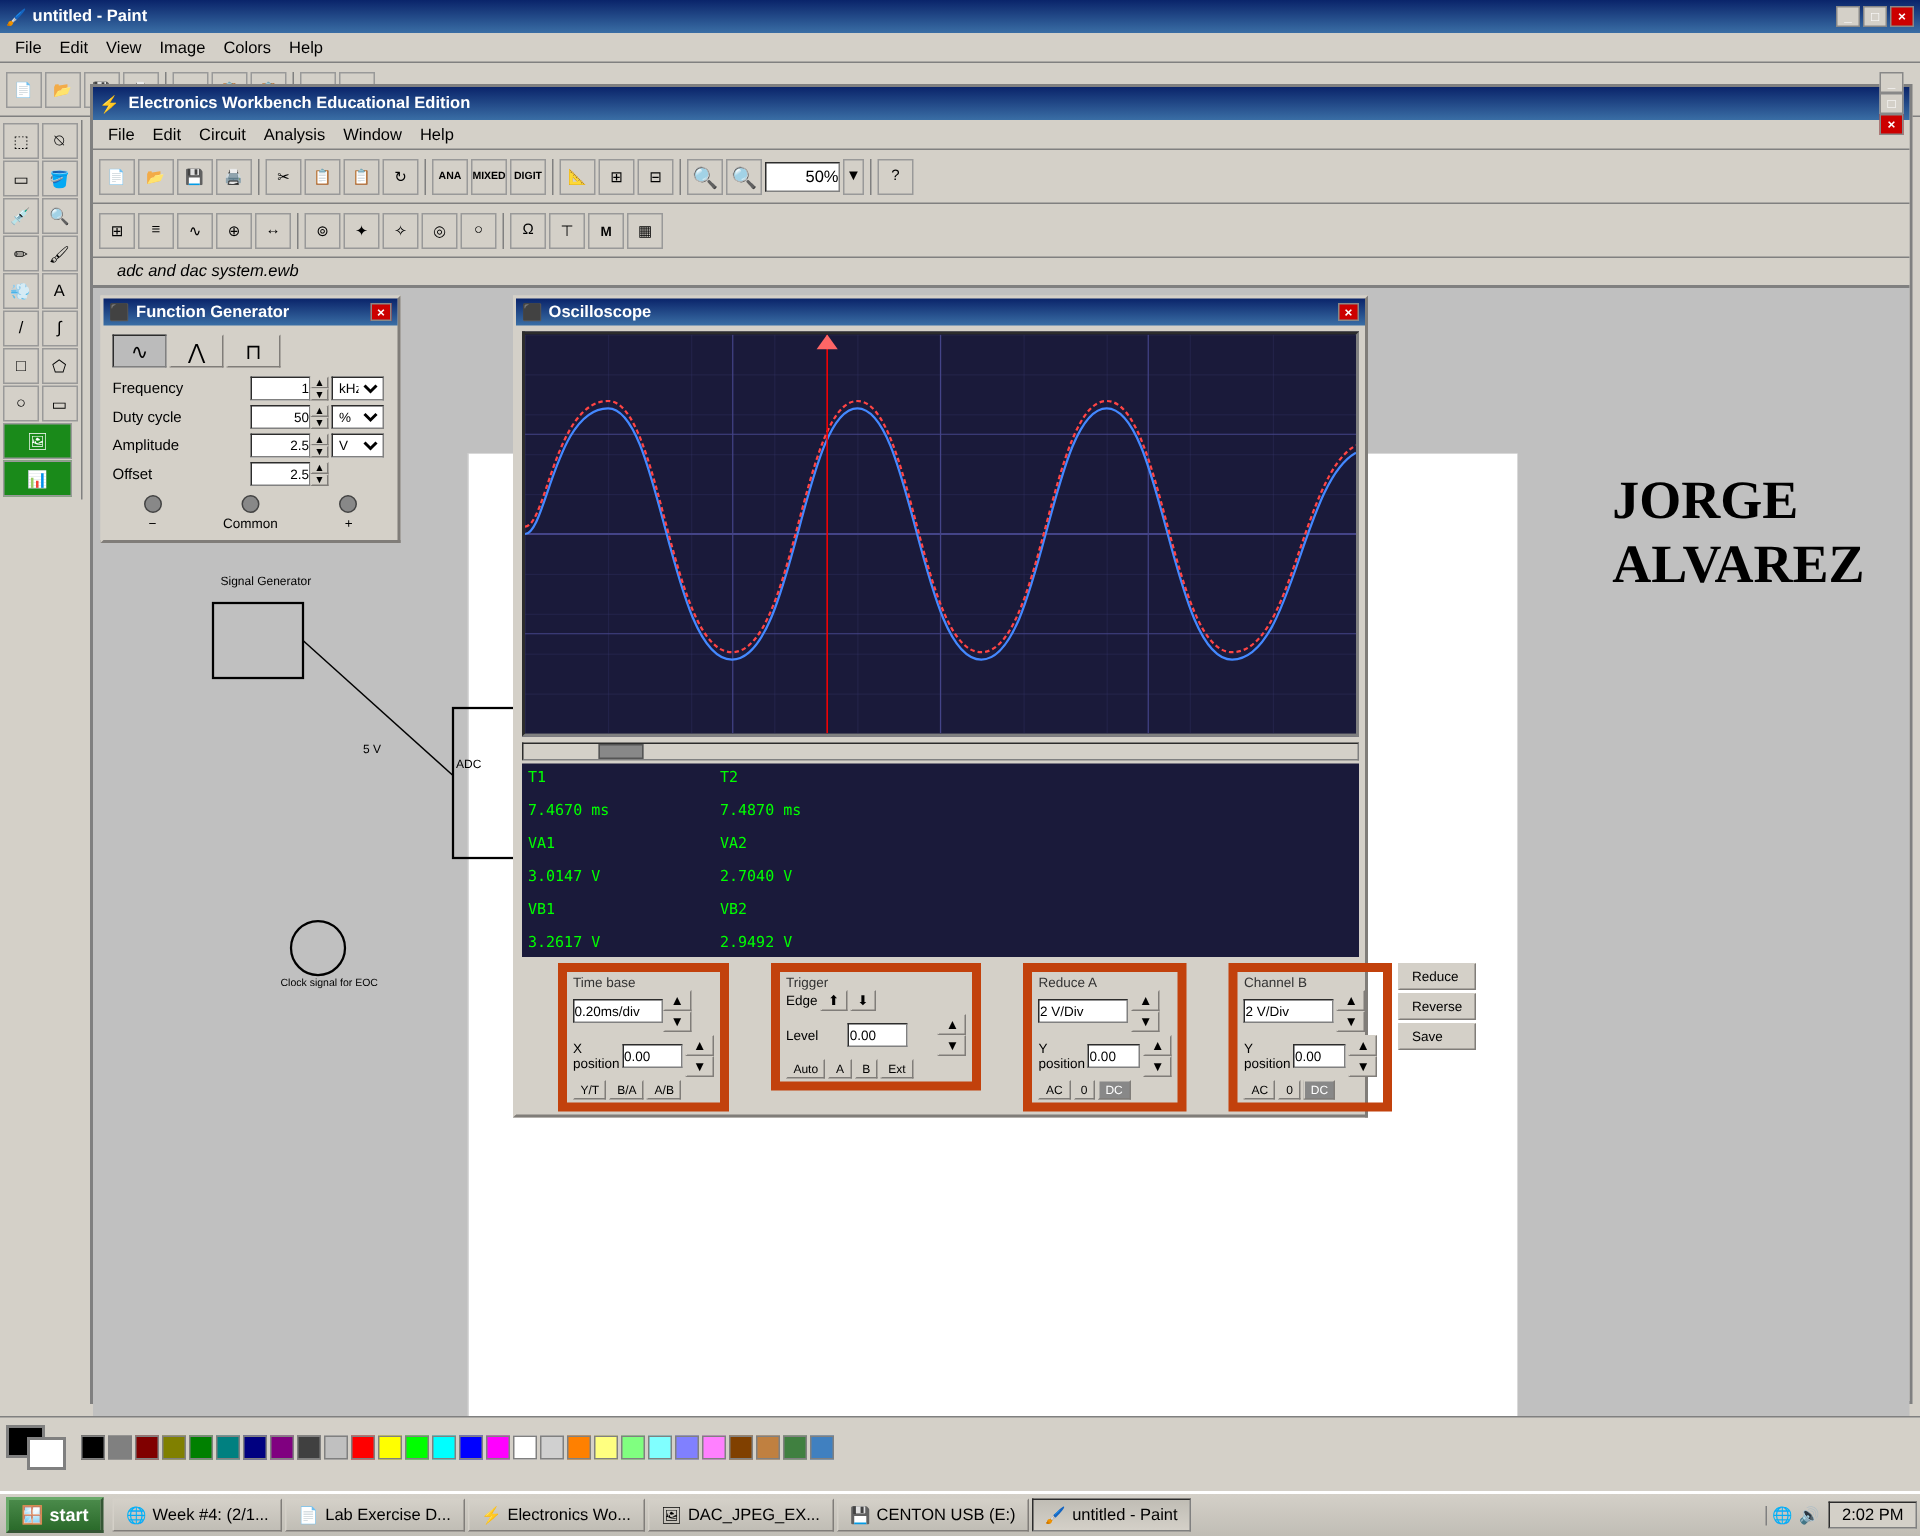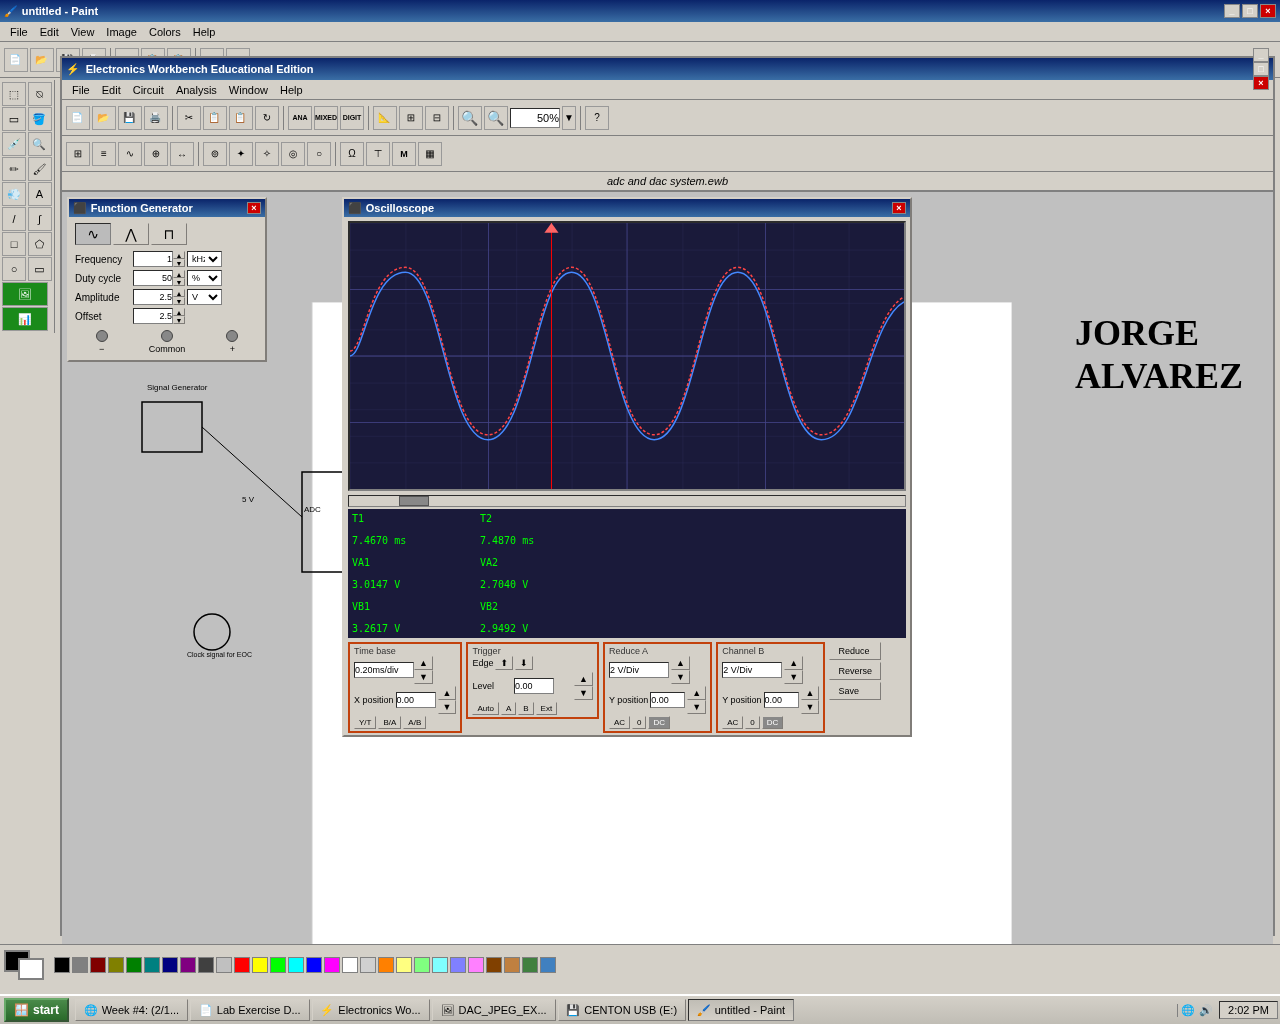--- a/index.html
+++ b/index.html
@@ -43,49 +43,49 @@
 
     
     #ewb-window { position: absolute; top: 56px; left: 60px; width: 1215px; height: 880px; background: #d4d0c8; border: 2px solid #808080; }
     #ewb-titlebar { background: linear-gradient(to bottom, #0a246a, #3a6ea5); height: 22px; display: flex; align-items: center; justify-content: space-between; padding: 0 4px; color: white; font-weight: bold; font-size: 11px; }
     #ewb-titlebar .title-left { display: flex; align-items: center; gap: 6px; }
     #ewb-menubar { background: #d4d0c8; height: 20px; display: flex; align-items: center; padding: 0 4px; border-bottom: 1px solid #808080; }
     #ewb-toolbar1 { background: #d4d0c8; height: 36px; display: flex; align-items: center; padding: 2px 4px; border-bottom: 1px solid #808080; gap: 2px; }
     #ewb-toolbar2 { background: #d4d0c8; height: 36px; display: flex; align-items: center; padding: 2px 4px; border-bottom: 1px solid #808080; gap: 2px; }
 
     
-    #ewb-filepath { background: #d4d0c8; height: 20px; display: flex; align-items: center; padding: 0 16px; border-bottom: 2px solid #808080; font-size: 11px; font-style: italic; justify-content: center; }
+    #ewb-filepath { background: #d4d0c8; height: 20px; display: flex; align-items: center; padding: 0 16px; border-bottom: 2px solid #808080; font-size: 11px; font-style: italic; }
 
     
     #ewb-canvas { background: #d4d0c8; position: relative; overflow: hidden; }
 
     
     #oscilloscope { position: absolute; top: 5px; left: 280px; width: 570px; background: #d4d0c8; border: 2px outset #d4d0c8; z-index: 10; }
     #osc-titlebar { background: linear-gradient(to bottom, #0a246a, #3a6ea5); height: 18px; display: flex; align-items: center; justify-content: space-between; padding: 0 4px; color: white; font-size: 11px; font-weight: bold; }
     #osc-screen { background: #1a1a3a; margin: 4px; position: relative; height: 270px; border: 2px inset #808080; overflow: hidden; }
     .osc-grid { position: absolute; top: 0; left: 0; width: 100%; height: 100%; }
     .osc-readout { display: flex; gap: 8px; font-size: 10px; background: #1a1a3a; color: #00ff00; padding: 4px; margin: 2px 4px; font-family: monospace; }
     .osc-readout-col { display: flex; flex-direction: column; gap: 11px; min-width: 120px; }
     .osc-control-row { display: flex; gap: 4px; align-items: flex-start; padding: 2px 4px; }
-    .osc-group { border: 2px solid #c2410c; padding: 2px 4px; }
+    .osc-group { border: 6px solid #c2410c; padding: 2px 4px; margin-left: 24px; }
     .osc-group-title { font-size: 9px; color: #333; }
     .osc-input { width: 60px; height: 16px; font-size: 9px; border: 1px inset #808080; background: white; }
     .osc-btn { padding: 1px 4px; font-size: 9px; background: #d4d0c8; border: 1px outset #d4d0c8; cursor: pointer; }
     .osc-label { font-size: 9px; }
     .osc-scrollbar { height: 12px; background: #d4d0c8; border: 1px inset #808080; margin: 2px 4px; display: flex; align-items: center; }
 
     
     #func-gen { position: absolute; top: 5px; left: 5px; width: 200px; background: #d4d0c8; border: 2px outset #d4d0c8; z-index: 10; }
     #fg-titlebar { background: linear-gradient(to bottom, #0a246a, #3a6ea5); height: 18px; display: flex; align-items: center; justify-content: space-between; padding: 0 4px; color: white; font-size: 11px; font-weight: bold; }
     #fg-body { padding: 6px; }
     .fg-waveform-btns { display: flex; gap: 2px; margin-bottom: 6px; }
     .fg-wave-btn { width: 36px; height: 22px; background: #d4d0c8; border: 1px outset #d4d0c8; display: flex; align-items: center; justify-content: center; font-size: 14px; cursor: pointer; }
     .fg-wave-btn.active { border: 1px inset #808080; background: #bbb; }
     .fg-param-row { display: flex; align-items: center; margin-bottom: 3px; }
-    .fg-param-label { font-size: 10px; width: 58px; }
+    .fg-param-label { font-size: 10px; width: 92px; }
     .fg-param-input { width: 40px; height: 16px; border: 1px inset #808080; font-size: 9px; text-align: right; background: white; }
     .fg-param-spin { display: flex; flex-direction: column; width: 12px; }
     .fg-spin-btn { height: 8px; font-size: 7px; background: #d4d0c8; border: 1px outset #d4d0c8; display: flex; align-items: center; justify-content: center; cursor: pointer; }
     .fg-param-unit { width: 35px; height: 16px; border: 1px inset #808080; font-size: 9px; background: white; margin-left: 2px; }
     .fg-terminal-row { display: flex; align-items: center; justify-content: space-around; margin-top: 6px; font-size: 9px; }
     .fg-terminal { display: flex; flex-direction: column; align-items: center; gap: 2px; }
     .fg-terminal-dot { width: 12px; height: 12px; border-radius: 50%; background: #888; border: 1px solid #444; }
 
     
     .zoom-control { display: flex; align-items: center; gap: 2px; }

